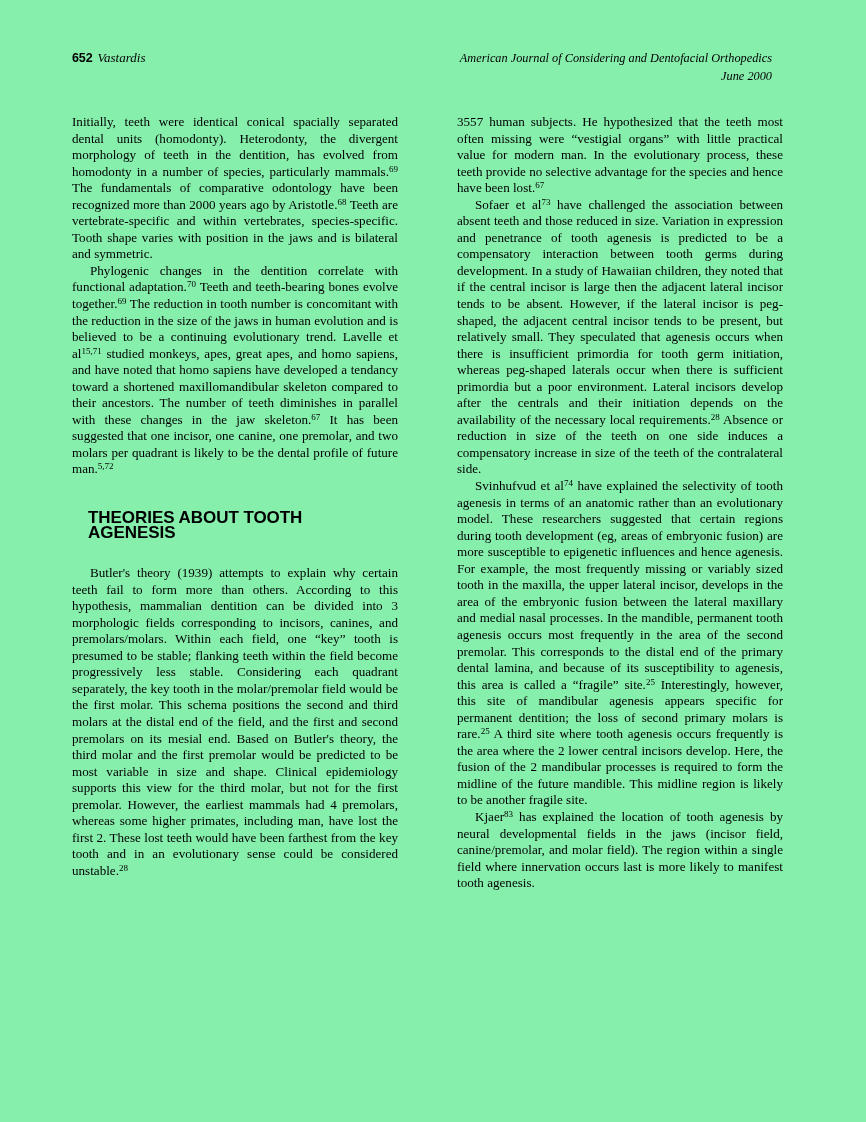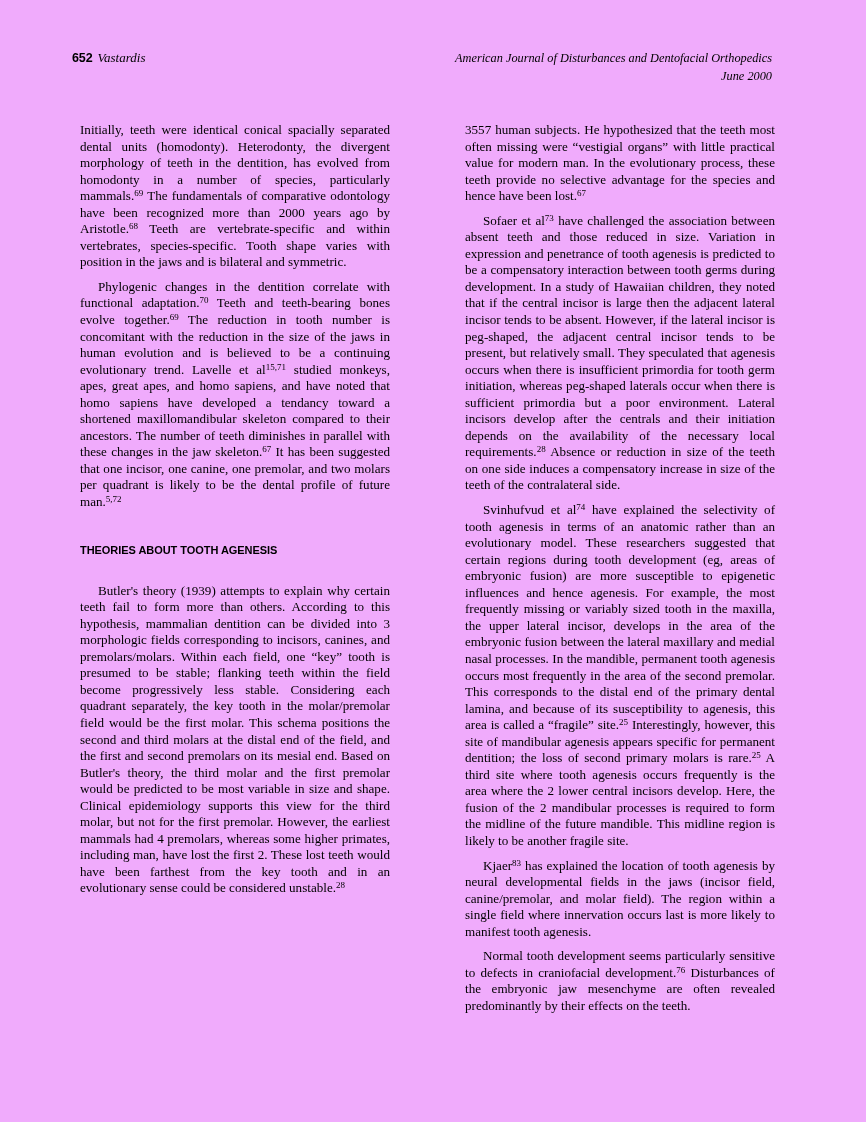--- a/index.html
+++ b/index.html
@@ -15,21 +15,21 @@
     position: relative;
     overflow: hidden;
   }
 
   .page {
     position: absolute;
     left: 0;
     top: 0;
     width: 866px;
     height: 1122px;
-    background: #f0abfc;
+    background: #86efac;
   }
 
   
   .running-head {
     position: absolute;
     left: 72px;
     top: 50px;
     width: 700px;
     height: 44px;
   }
@@ -76,62 +76,62 @@
   }
   .col {
     position: absolute;
     top: 0;
     width: 326px;
   }
   .col-left  { left: 0; }
   .col-right { left: 385px; }
 
   p.body-par {
-    margin: 8px;
+    margin: 0;
     font-size: 13.1px;
     line-height: 16.55px;
     text-align: justify;
     text-justify: inter-word;
     text-indent: 18px;
     hyphens: manual;
     -webkit-hyphens: manual;
   }
   p.body-par.no-indent {
     text-indent: 0;
   }
 
   sup {
     font-size: 9px;
     line-height: 0;
     vertical-align: 0.42em;
   }
 
   h2.section-head {
-    margin: 8px;
+    margin: 16px;
     font-family: "Liberation Sans", "DejaVu Sans", sans-serif;
     font-weight: bold;
-    font-size: 11px;
+    font-size: 17px;
     line-height: 15px;
     letter-spacing: -0.05px;
     text-align: left;
   }
   .gap-before-head { height: 16px; }
   .gap-after-head  { height: 9px; }
 </style>
 </head>
 <body>
 
 <div class="page">
 
   <div class="running-head">
     <div class="rh-left">
       <span class="rh-folio">652</span><span class="rh-author">Vastardis</span>
     </div>
     <div class="rh-right">
-      <span>American Journal of Disturbances and Dentofacial Orthopedics</span>
+      <span>American Journal of Considering and Dentofacial Orthopedics</span>
       <span class="rh-line2">June 2000</span>
     </div>
   </div>
 
   <div class="columns">
 
     <div class="col col-left">
       <div>
           <p class="body-par no-indent">Initially, teeth were identical conical spacially separated dental units (homodonty). Heterodonty, the divergent morphology of teeth in the dentition, has evolved from homodonty in a number of species, particularly mammals.<sup>69</sup> The fundamentals of comparative odontology have been recognized more than 2000 years ago by Aristotle.<sup>68</sup> Teeth are vertebrate-specific and within vertebrates, species-specific. Tooth shape varies with position in the jaws and is bilateral and symmetric.</p>
           <p class="body-par">Phylogenic changes in the dentition correlate with functional adaptation.<sup>70</sup> Teeth and teeth-bearing bones evolve together.<sup>69</sup> The reduction in tooth number is concomitant with the reduction in the size of the jaws in human evolution and is believed to be a continuing evolutionary trend. Lavelle et al<sup>15,71</sup> studied monkeys, apes, great apes, and homo sapiens, and have noted that homo sapiens have developed a tendancy toward a shortened maxillomandibular skeleton compared to their ancestors. The number of teeth diminishes in parallel with these changes in the jaw skeleton.<sup>67</sup> It has been suggested that one incisor, one canine, one premolar, and two molars per quadrant is likely to be the dental profile of future man.<sup>5,72</sup></p>
@@ -143,19 +143,18 @@
           <p class="body-par">Butler's theory (1939) attempts to explain why certain teeth fail to form more than others. According to this hypothesis, mammalian dentition can be divided into 3 morphologic fields corresponding to incisors, canines, and premolars/molars. Within each field, one “key” tooth is presumed to be stable; flanking teeth within the field become progressively less stable. Considering each quadrant separately, the key tooth in the molar/premolar field would be the first molar. This schema positions the second and third molars at the distal end of the field, and the first and second premolars on its mesial end. Based on Butler's theory, the third molar and the first premolar would be predicted to be most variable in size and shape. Clinical epidemiology supports this view for the third molar, but not for the first premolar. However, the earliest mammals had 4 premolars, whereas some higher primates, including man, have lost the first 2. These lost teeth would have been farthest from the key tooth and in an evolutionary sense could be considered unstable.<sup>28</sup></p>
         </div>
     </div>
 
     <div class="col col-right">
       <div>
           <p class="body-par no-indent">3557 human subjects. He hypothesized that the teeth most often missing were “vestigial organs” with little practical value for modern man. In the evolutionary process, these teeth provide no selective advantage for the species and hence have been lost.<sup>67</sup></p>
           <p class="body-par">Sofaer et al<sup>73</sup> have challenged the association between absent teeth and those reduced in size. Variation in expression and penetrance of tooth agenesis is predicted to be a compensatory interaction between tooth germs during development. In a study of Hawaiian children, they noted that if the central incisor is large then the adjacent lateral incisor tends to be absent. However, if the lateral incisor is peg-shaped, the adjacent central incisor tends to be present, but relatively small. They speculated that agenesis occurs when there is insufficient primordia for tooth germ initiation, whereas peg-shaped laterals occur when there is sufficient primordia but a poor environment. Lateral incisors develop after the centrals and their initiation depends on the availability of the necessary local requirements.<sup>28</sup> Absence or reduction in size of the teeth on one side induces a compensatory increase in size of the teeth of the contralateral side.</p>
           <p class="body-par">Svinhufvud et al<sup>74</sup> have explained the selectivity of tooth agenesis in terms of an anatomic rather than an evolutionary model. These researchers suggested that certain regions during tooth development (eg, areas of embryonic fusion) are more susceptible to epigenetic influences and hence agenesis. For example, the most frequently missing or variably sized tooth in the maxilla, the upper lateral incisor, develops in the area of the embryonic fusion between the lateral maxillary and medial nasal processes. In the mandible, permanent tooth agenesis occurs most frequently in the area of the second premolar. This corresponds to the distal end of the primary dental lamina, and because of its susceptibility to agenesis, this area is called a “fragile” site.<sup>25</sup> Interestingly, however, this site of mandibular agenesis appears specific for permanent dentition; the loss of second primary molars is rare.<sup>25</sup> A third site where tooth agenesis occurs frequently is the area where the 2 lower central incisors develop. Here, the fusion of the 2 mandibular processes is required to form the midline of the future mandible. This midline region is likely to be another fragile site.</p>
           <p class="body-par">Kjaer<sup>83</sup> has explained the location of tooth agenesis by neural developmental fields in the jaws (incisor field, canine/premolar, and molar field). The region within a single field where innervation occurs last is more likely to manifest tooth agenesis.</p>
-          <p class="body-par">Normal tooth development seems particularly sensitive to defects in craniofacial development.<sup>76</sup> Disturbances of the embryonic jaw mesenchyme are often revealed predominantly by their effects on the teeth.</p>
         </div>
     </div>
 
   </div>
 
 </div>
 
 </body></html>

